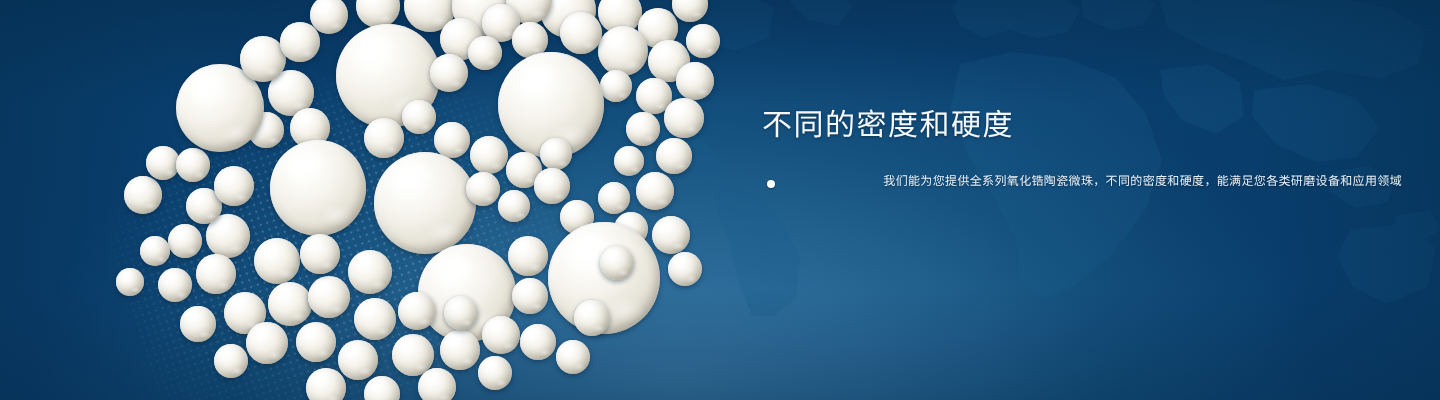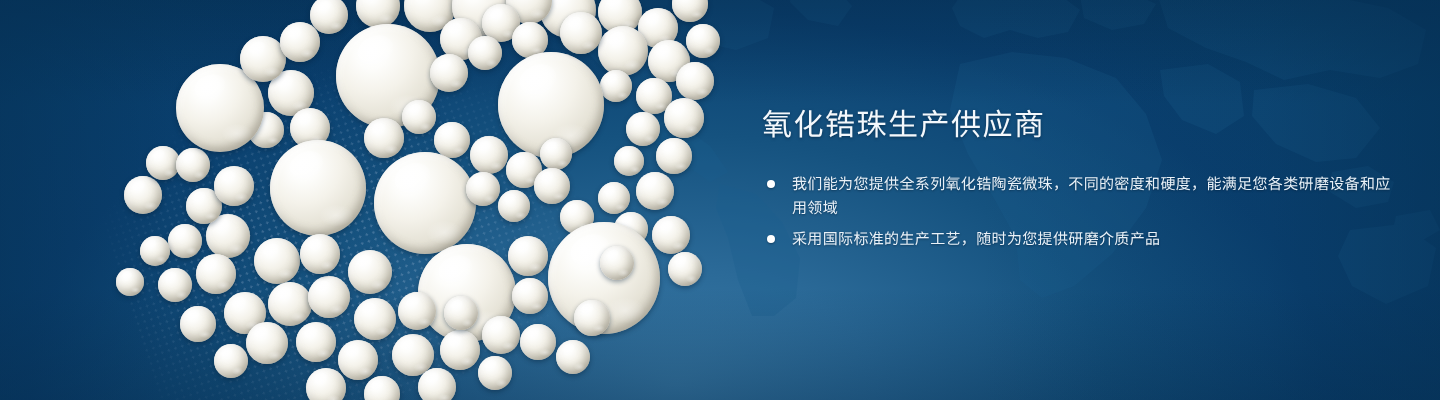--- a/index.html
+++ b/index.html
@@ -119,24 +119,25 @@
   .bullets {
     list-style: none;
     margin: 30px 0 0 0;
     padding: 0;
   }
   .bullet {
     position: relative;
     padding-left: 30px;
     margin-bottom: 7px;
     color: #e9f1f8;
-    font-size: 15px;
+    font-size: 12px;
     line-height: 1.62;
     letter-spacing: 0.35px;
     text-shadow: 0 1px 2px rgba(2,26,48,0.50);
+    text-align: right;
   }
   .bullet:last-child { margin-bottom: 0; }
   .dot {
     position: absolute;
     left: 5px;
     top: 8px;
     width: 8px;
     height: 8px;
     border-radius: 50%;
     background: #ffffff;
@@ -284,26 +285,22 @@
 
     <div class="bead" style="left:116px;top:268px;width:28px;height:28px;"></div>
     <div class="bead" style="left:140px;top:236px;width:30px;height:30px;"></div>
 
     <div class="bead" style="left:600px;top:246px;width:34px;height:34px;"></div>
     <div class="bead" style="left:574px;top:300px;width:36px;height:36px;"></div>
     <div class="bead" style="left:556px;top:340px;width:34px;height:34px;"></div>
   </div>
 
   <div class="copy">
-    <h1 class="headline">氧化锆珠生产供应商</h1>
+    <h1 class="headline">不同的密度和硬度</h1>
     <ul class="bullets">
       <li class="bullet">
         <span class="dot"></span>
         <span>我们能为您提供全系列氧化锆陶瓷微珠，不同的密度和硬度，能满足您各类研磨设备和应用领域</span>
       </li>
-      <li class="bullet">
-        <span class="dot"></span>
-        <span>采用国际标准的生产工艺，随时为您提供研磨介质产品</span>
-      </li>
     </ul>
   </div>
 
 </div>
 
 </body></html>

